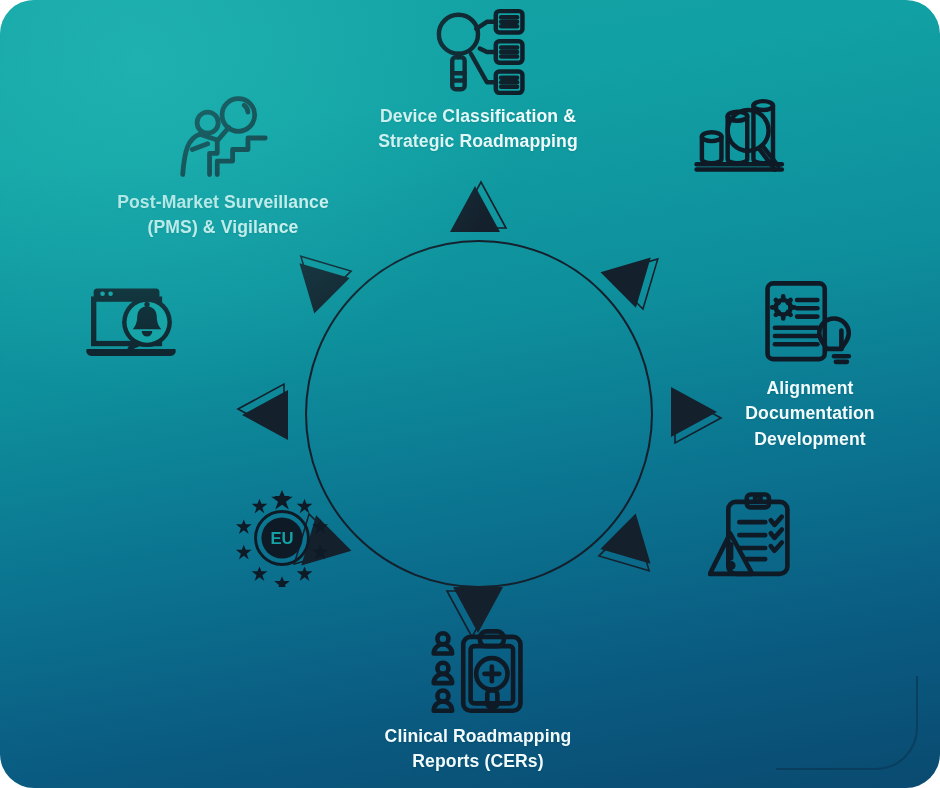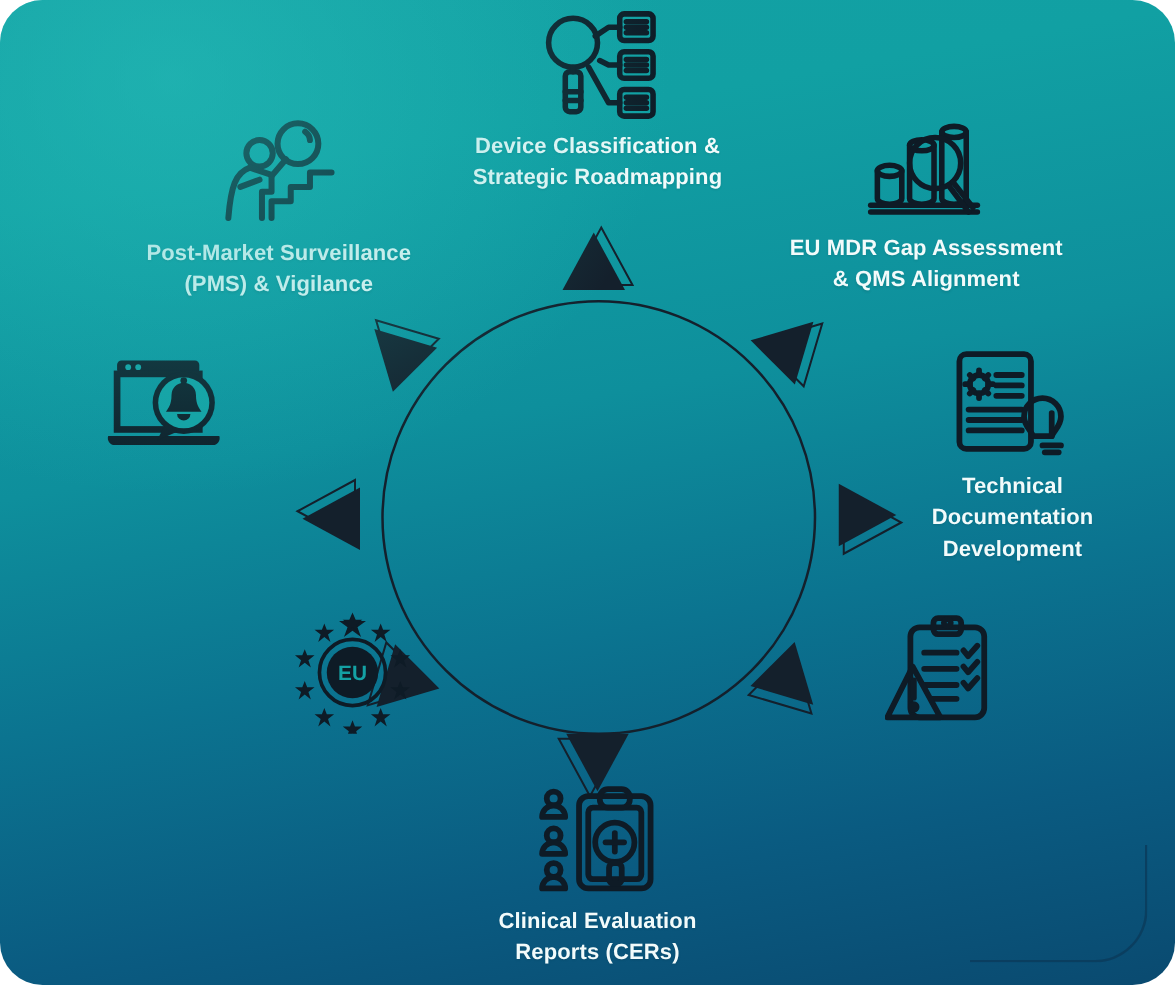--- a/index.html
+++ b/index.html
@@ -222,22 +222,20 @@
             <ellipse cx="79" cy="14" rx="11" ry="5"></ellipse>
             <path d="M68 14 V74 a11 5 0 0 0 22 0 V14"></path>
             <line x1="4" y1="80" x2="100" y2="80"></line>
             <line x1="4" y1="86" x2="100" y2="86"></line>
             <circle cx="62" cy="42" r="23"></circle>
             <line x1="78" y1="59" x2="96" y2="82"></line>
             <line x1="74" y1="62" x2="92" y2="86"></line>
           </g>
         </svg>
       </div>
-      <div class="label">EU MDR Gap Assessment
-&amp; QMS Alignment</div>
     </div>
 
     <div class="node" id="node-2">
       <div class="icon">
         <svg width="104" height="96" viewBox="0 0 104 96">
           <g class="ico-stroke">
             <rect x="6" y="4" width="62" height="82" rx="6"></rect>
             <line x1="38" y1="22" x2="60" y2="22"></line>
             <line x1="38" y1="31" x2="60" y2="31"></line>
             <line x1="38" y1="40" x2="60" y2="40"></line>
@@ -246,21 +244,21 @@
             <line x1="14" y1="70" x2="60" y2="70"></line>
             <circle cx="23" cy="30" r="8"></circle>
             <path d="M23 18 v4 M23 38 v4 M11 30 h4 M31 30 h4 M15 22 l3 3 M28 35 l3 3 M31 22 l-3 3 M18 35 l-3 3"></path>
             <path d="M76 58 a16 16 0 0 1 32 0 c0 8 -6 12 -8 17 h-16 c-2 -5 -8 -9 -8 -17 z" transform="translate(-14,0)"></path>
             <line x1="78" y1="83" x2="94" y2="83"></line>
             <line x1="80" y1="89" x2="92" y2="89"></line>
             <line x1="86" y1="55" x2="86" y2="75"></line>
           </g>
         </svg>
       </div>
-      <div class="label">Technical
+      <div class="label">Alignment
 Documentation
 Development</div>
     </div>
 
     <div class="node" id="node-3">
       <div class="icon">
         <svg width="104" height="94" viewBox="0 0 104 94">
           <g class="ico-stroke">
             <rect x="22" y="10" width="64" height="78" rx="8"></rect>
             <rect x="42" y="2" width="24" height="14" rx="4"></rect>
@@ -293,21 +291,21 @@
             <rect x="36" y="8" width="62" height="80" rx="8"></rect>
             <rect x="44" y="18" width="46" height="62" rx="4"></rect>
             <rect x="54" y="2" width="26" height="16" rx="7"></rect>
             <circle cx="67" cy="48" r="17"></circle>
             <line x1="67" y1="40" x2="67" y2="56"></line>
             <line x1="59" y1="48" x2="75" y2="48"></line>
             <rect x="62" y="66" width="11" height="18" rx="4"></rect>
           </g>
         </svg>
       </div>
-      <div class="label">Clinical Evaluation
+      <div class="label">Clinical Roadmapping
 Reports (CERs)</div>
     </div>
 
     <div class="node" id="node-5">
       <div class="icon">
         <svg width="98" height="98" viewBox="0 0 98 98">
           <g fill="#0e1b26">
             <g id="starring">
               <polygon points="49,0 52,7 60,7 53,12 56,20 49,15 42,20 45,12 38,7 46,7" transform="translate(0,0)"></polygon>
             </g>

